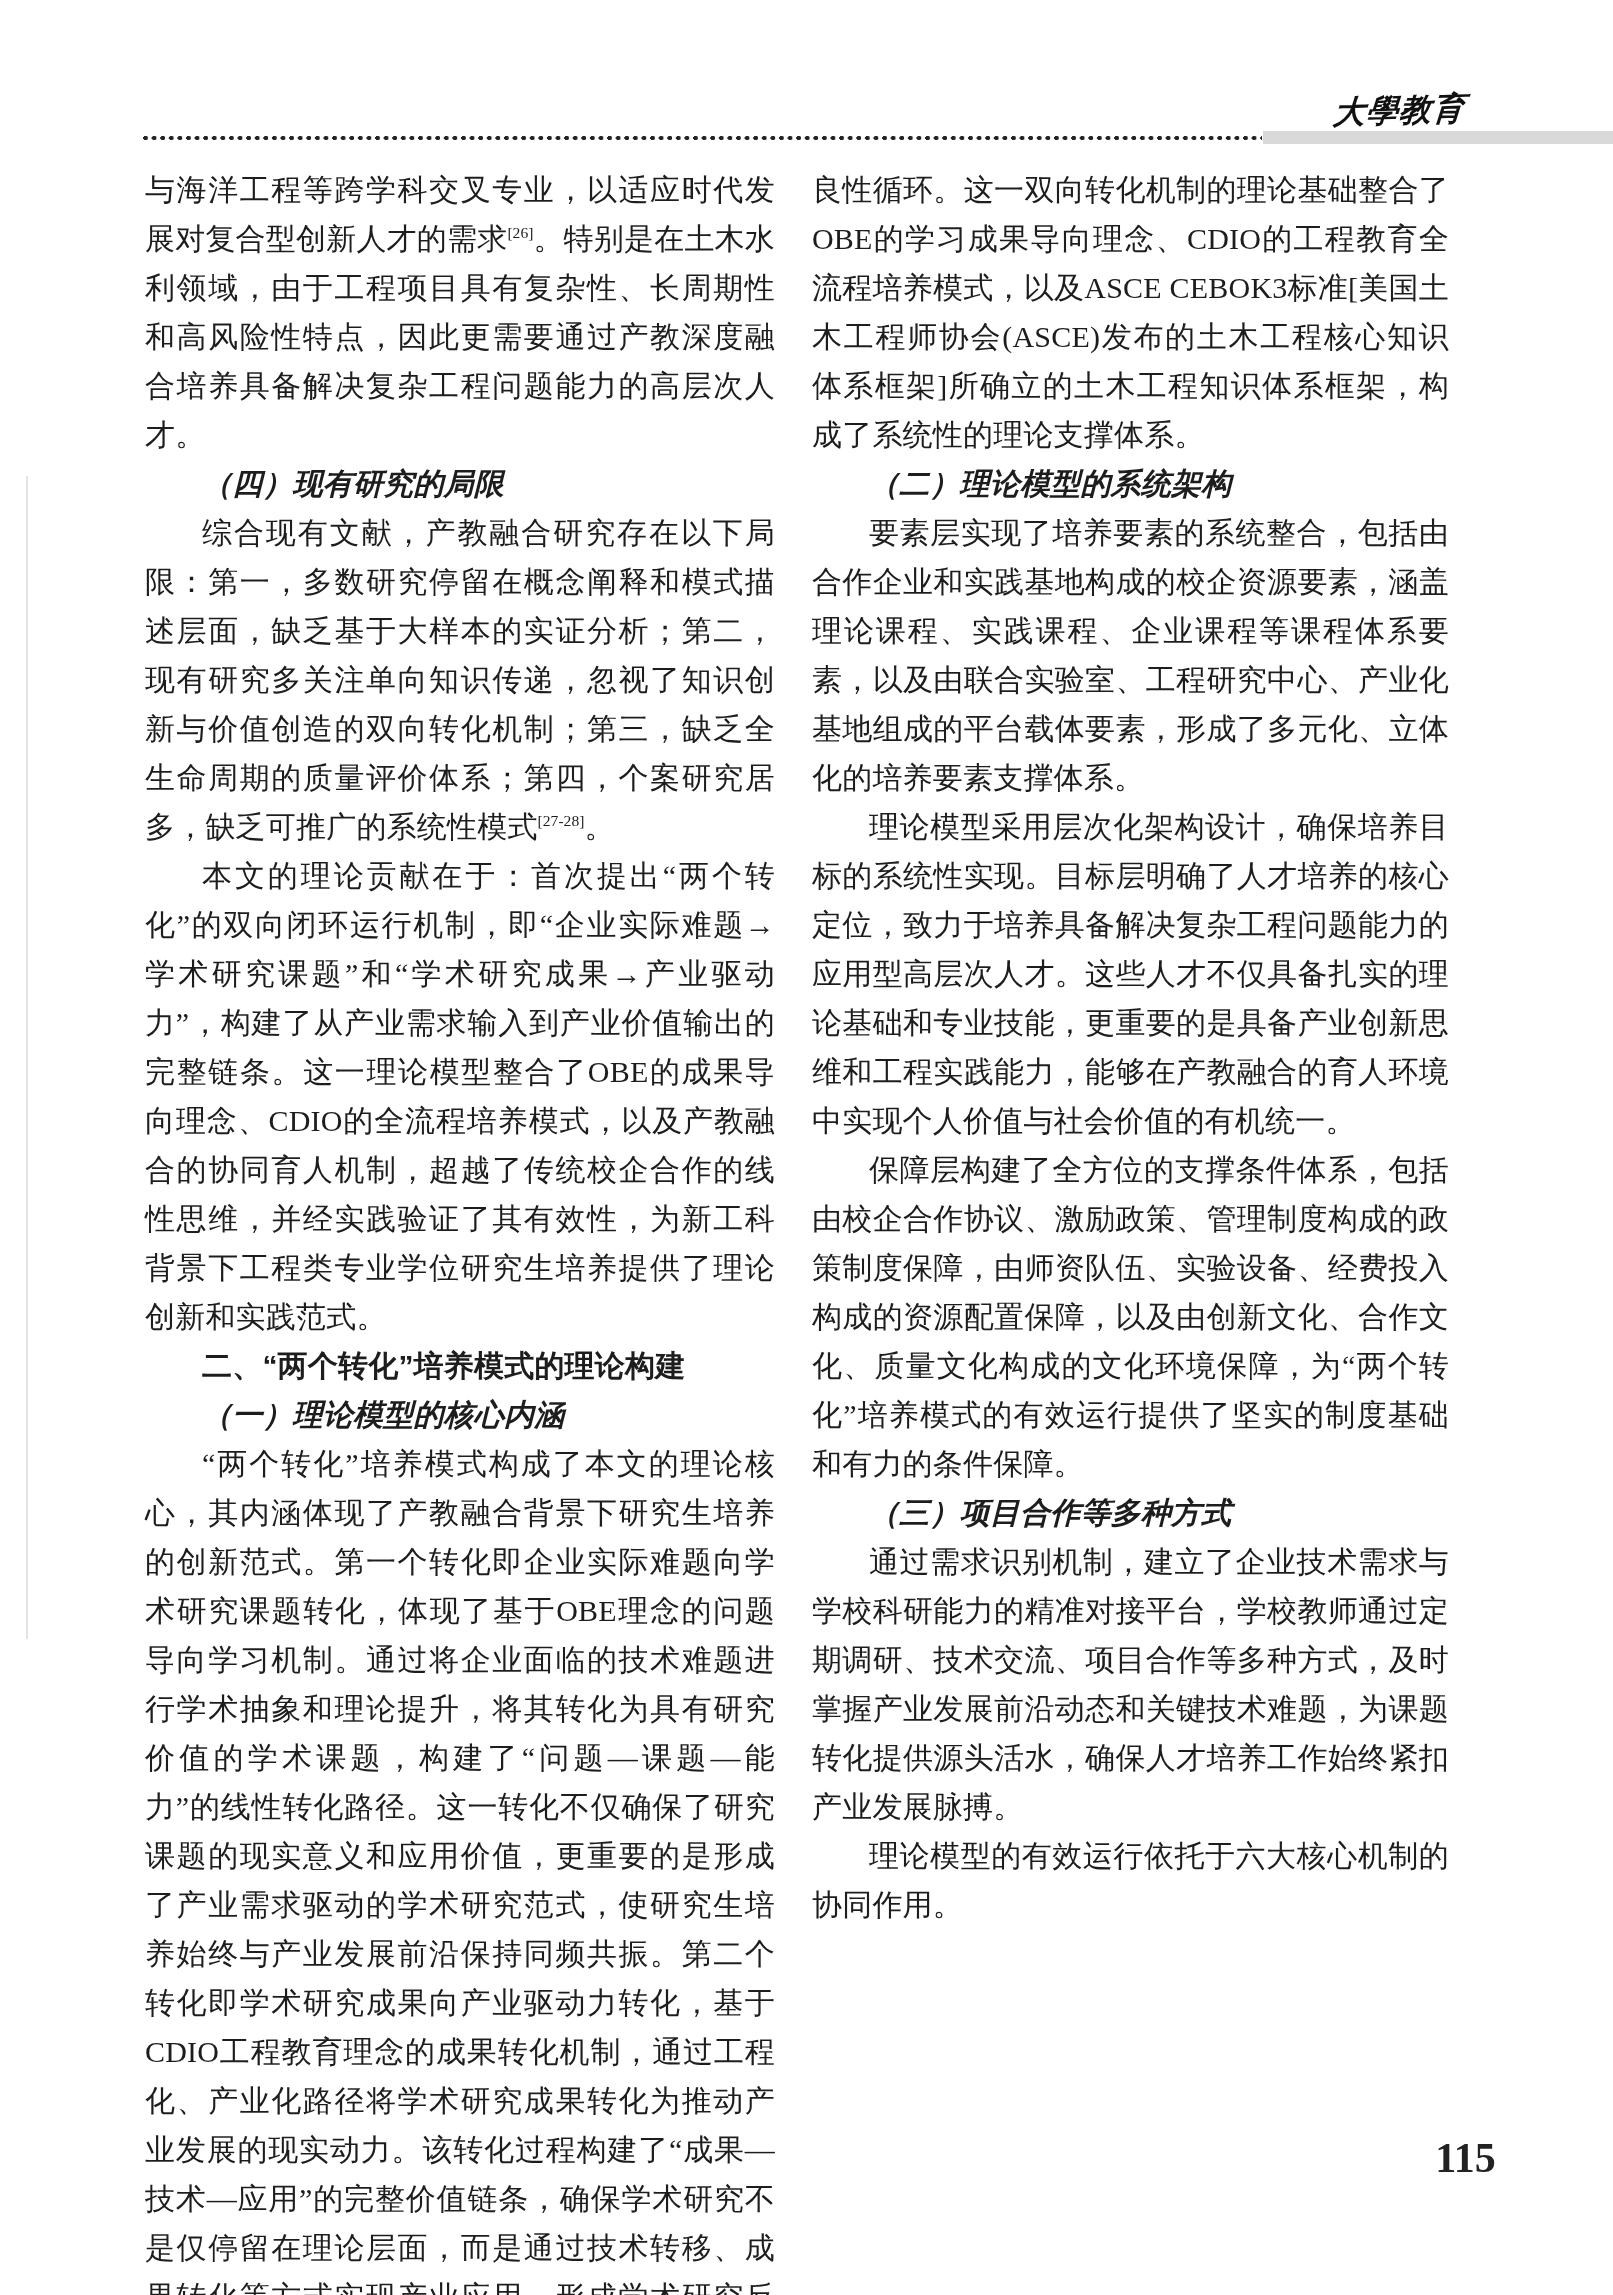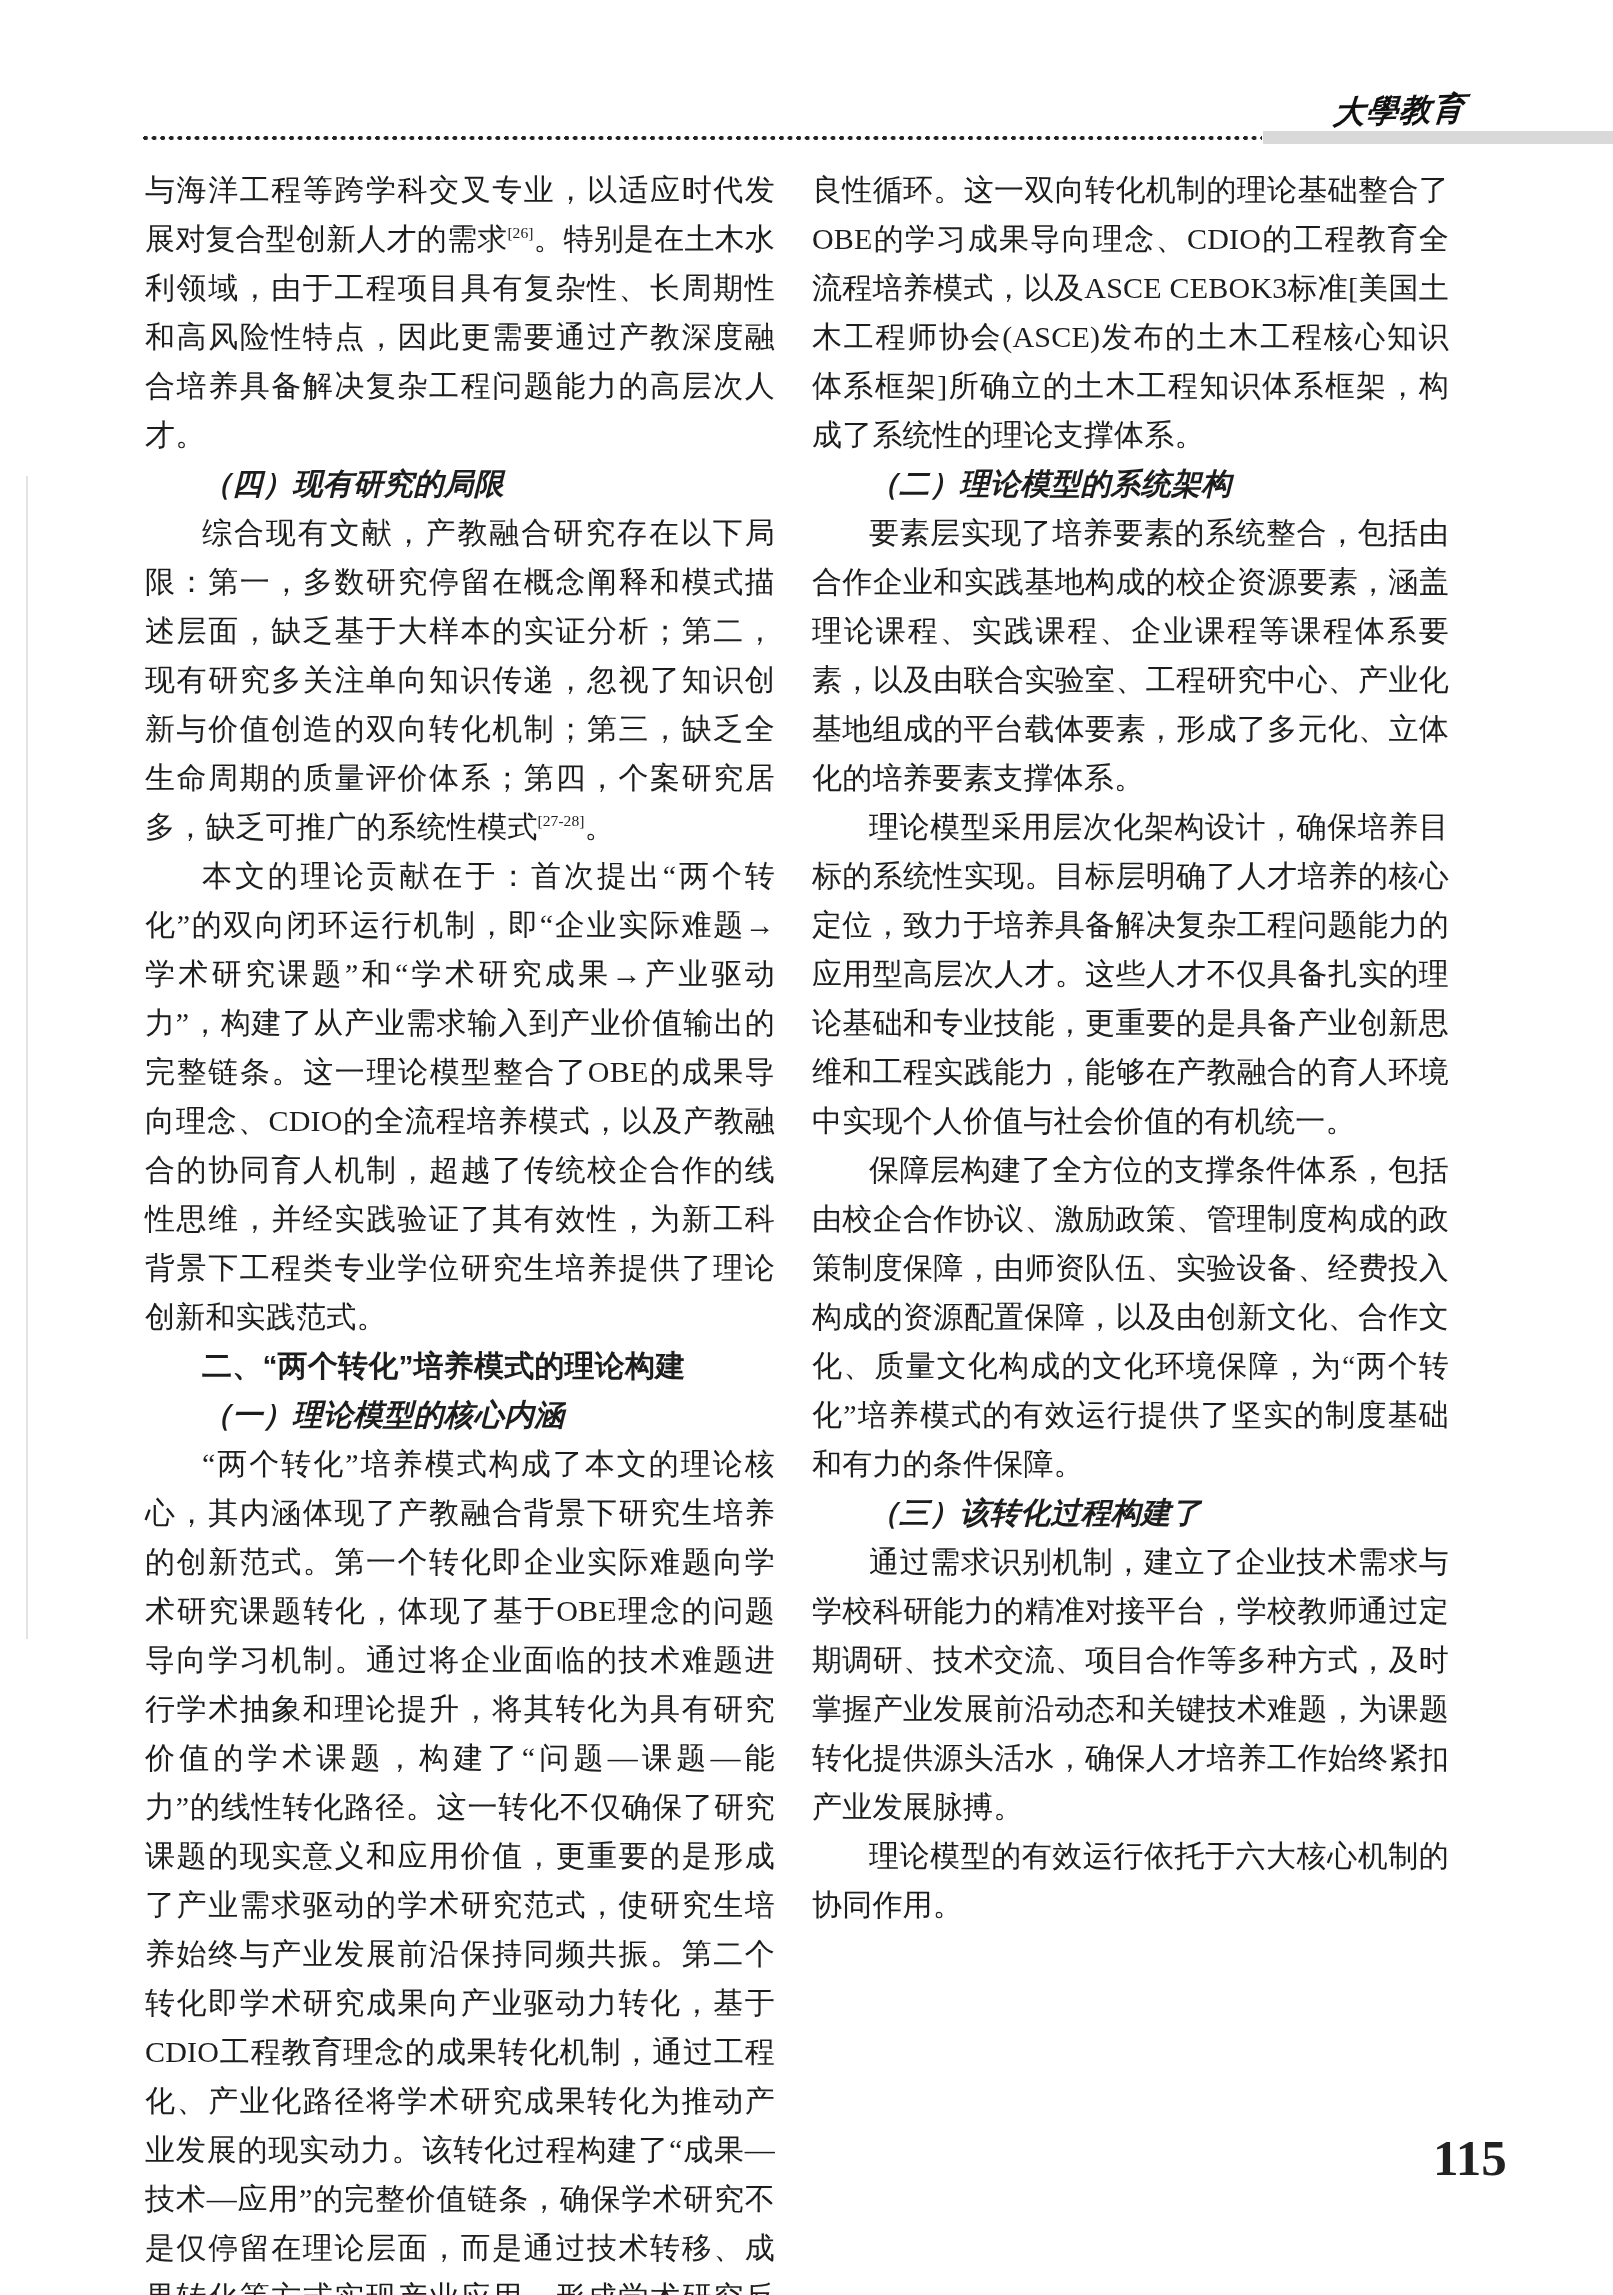--- a/index.html
+++ b/index.html
@@ -50,21 +50,21 @@
   .h-sub {
     font-style:italic; font-weight:700;
   }
   .col sup {
     font-size:0.52em; line-height:0; letter-spacing:0;
     vertical-align:super;
   }
   
   .page-number {
     position:absolute; left:1433px; top:2138px; width:65px;
-    font-size:51px; line-height:40px; font-weight:700; text-align:center;
+    font-size:42px; line-height:40px; font-weight:700; text-align:center;
     color:#222;
   }
 </style>
 </head>
 <body>
 
 <div class="page" style="background: rgb(255, 255, 255);">
 
   <div class="masthead">大學教育</div>
   <div class="rule-dots"></div>
@@ -80,21 +80,21 @@
       <p class="h-section indent"><span>二、“两个转化”培养模式的理论构建</span></p>
       <p class="h-sub indent"><span>（一）理论模型的核心内涵</span></p>
       <p class="para indent"><span>“两个转化”培养模式构成了本文的理论核心，其内涵体现了产教融合背景下研究生培养的创新范式。第一个转化即企业实际难题向学术研究课题转化，体现了基于OBE理念的问题导向学习机制。通过将企业面临的技术难题进行学术抽象和理论提升，将其转化为具有研究价值的学术课题，构建了“问题—课题—能力”的线性转化路径。这一转化不仅确保了研究课题的现实意义和应用价值，更重要的是形成了产业需求驱动的学术研究范式，使研究生培养始终与产业发展前沿保持同频共振。第二个转化即学术研究成果向产业驱动力转化，基于CDIO工程教育理念的成果转化机制，通过工程化、产业化路径将学术研究成果转化为推动产业发展的现实动力。该转化过程构建了“成果—技术—应用”的完整价值链条，确保学术研究不是仅停留在理论层面，而是通过技术转移、成果转化等方式实现产业应用，形成学术研究反哺产业发展的</span></p>
     </div>
   <div class="col col-right" id="col-right">
       <p class="para"><span>良性循环。这一双向转化机制的理论基础整合了OBE的学习成果导向理念、CDIO的工程教育全流程培养模式，以及ASCE CEBOK3标准[美国土木工程师协会(ASCE)发布的土木工程核心知识体系框架]所确立的土木工程知识体系框架，构成了系统性的理论支撑体系。</span></p>
       <p class="h-sub indent"><span>（二）理论模型的系统架构</span></p>
       <p class="para indent"><span>要素层实现了培养要素的系统整合，包括由合作企业和实践基地构成的校企资源要素，涵盖理论课程、实践课程、企业课程等课程体系要素，以及由联合实验室、工程研究中心、产业化基地组成的平台载体要素，形成了多元化、立体化的培养要素支撑体系。</span></p>
       <p class="para indent"><span>理论模型采用层次化架构设计，确保培养目标的系统性实现。目标层明确了人才培养的核心定位，致力于培养具备解决复杂工程问题能力的应用型高层次人才。这些人才不仅具备扎实的理论基础和专业技能，更重要的是具备产业创新思维和工程实践能力，能够在产教融合的育人环境中实现个人价值与社会价值的有机统一。</span></p>
       <p class="para indent"><span>保障层构建了全方位的支撑条件体系，包括由校企合作协议、激励政策、管理制度构成的政策制度保障，由师资队伍、实验设备、经费投入构成的资源配置保障，以及由创新文化、合作文化、质量文化构成的文化环境保障，为“两个转化”培养模式的有效运行提供了坚实的制度基础和有力的条件保障。</span></p>
-      <p class="h-sub indent"><span>（三）该转化过程构建了</span></p>
+      <p class="h-sub indent"><span>（三）项目合作等多种方式</span></p>
       <p class="para indent"><span>通过需求识别机制，建立了企业技术需求与学校科研能力的精准对接平台，学校教师通过定期调研、技术交流、项目合作等多种方式，及时掌握产业发展前沿动态和关键技术难题，为课题转化提供源头活水，确保人才培养工作始终紧扣产业发展脉搏。</span></p>
       <p class="para indent"><span>理论模型的有效运行依托于六大核心机制的协同作用。</span></p>
     </div>
 
   <div class="page-number">115</div>
 
 </div>
 
 
 </body></html>

